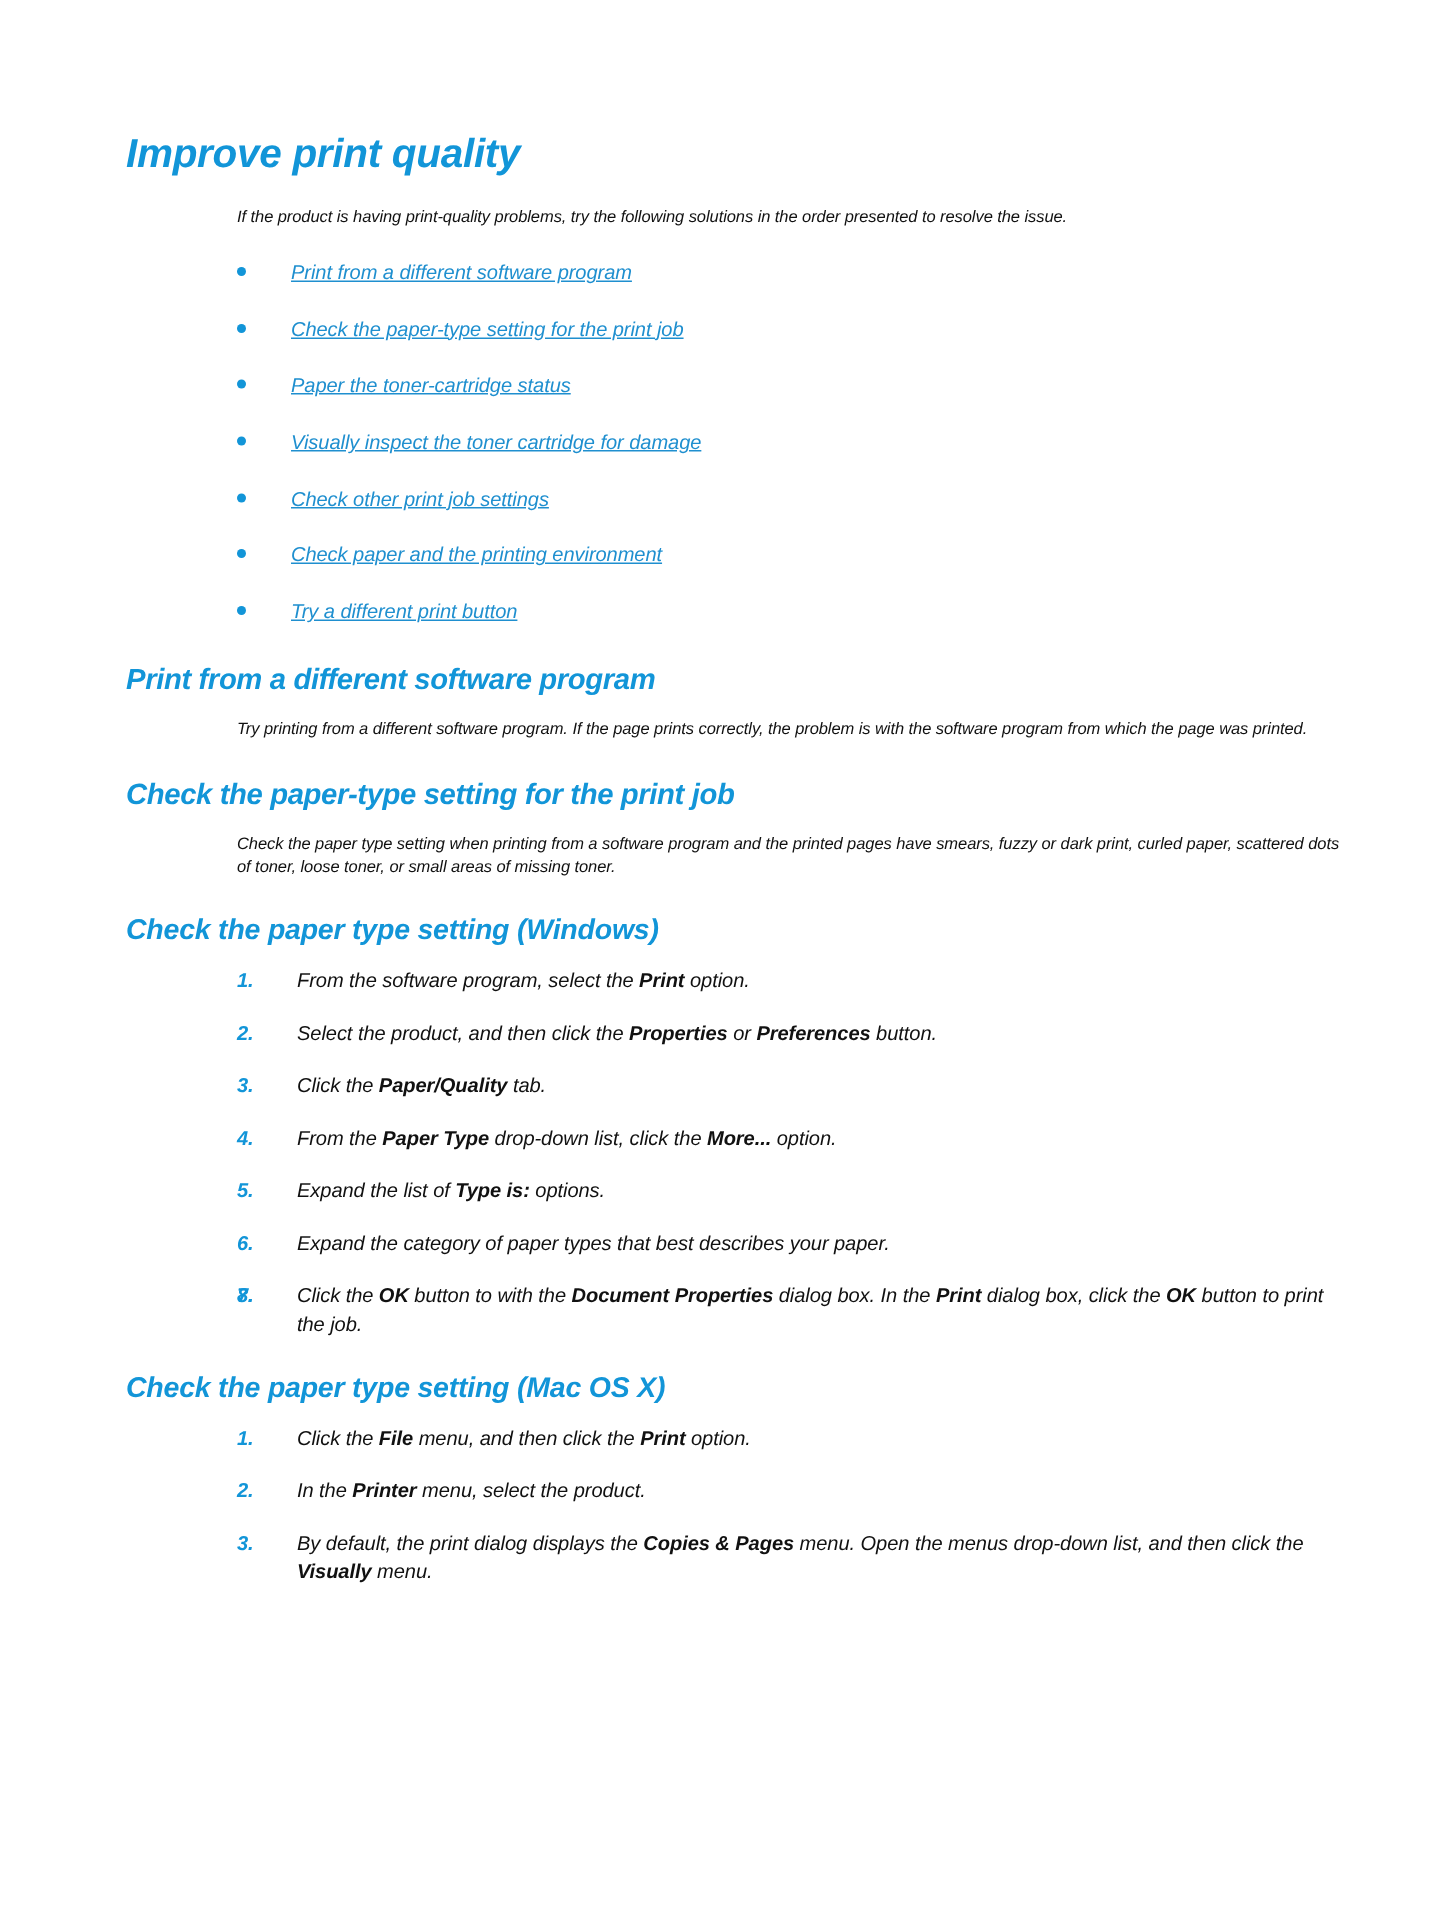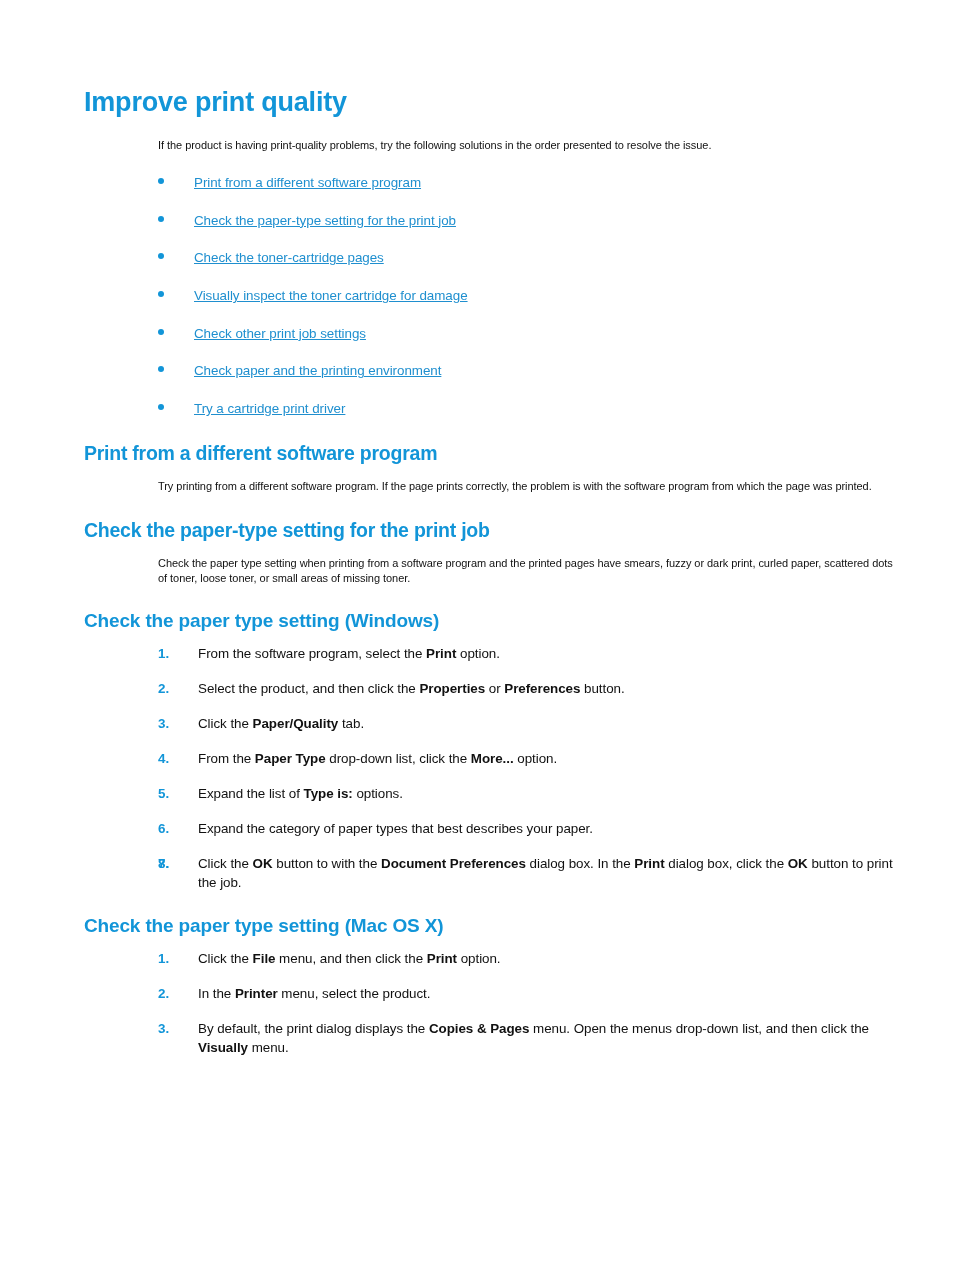--- a/index.html
+++ b/index.html
@@ -12,20 +12,21 @@
     font-family: "Liberation Sans", sans-serif;
     color: #000000;
   }
   .page {
     position: relative;
     width: 954px;
     height: 1062px;
     background: #ffffff;
     overflow: hidden;
     box-sizing: border-box;
+    font-style: italic;
   }
 
   
   .content {
     position: absolute;
     left: 84px;
     top: 88px;
     width: 812px;
   }
 
@@ -159,25 +160,25 @@
 
     <h1 class="h1">Improve print quality</h1>
 
     <div class="body-block">
       <p class="para">If the product is having print-quality problems, try the following solutions in the order presented to resolve the issue.</p>
     </div>
 
     <ul class="linklist" id="linklist">
         <li><span class="bullet"></span><a class="xref" href="#">Print from a different software program</a></li>
         <li><span class="bullet"></span><a class="xref" href="#">Check the paper-type setting for the print job</a></li>
-        <li><span class="bullet"></span><a class="xref" href="#">Check the toner-cartridge pages</a></li>
+        <li><span class="bullet"></span><a class="xref" href="#">Paper the toner-cartridge status</a></li>
         <li><span class="bullet"></span><a class="xref" href="#">Visually inspect the toner cartridge for damage</a></li>
         <li><span class="bullet"></span><a class="xref" href="#">Check other print job settings</a></li>
         <li><span class="bullet"></span><a class="xref" href="#">Check paper and the printing environment</a></li>
-        <li><span class="bullet"></span><a class="xref" href="#">Try a cartridge print driver</a></li>
+        <li><span class="bullet"></span><a class="xref" href="#">Try a different print button</a></li>
       </ul>
 
     <h2 class="h2">Print from a different software program</h2>
     <div class="body-block">
       <p class="para">Try printing from a different software program. If the page prints correctly, the problem is with the software program from which the page was printed.</p>
     </div>
 
     <h2 class="h2">Check the paper-type setting for the print job</h2>
     <div class="body-block">
       <p class="para">Check the paper type setting when printing from a software program and the printed pages have smears, fuzzy or dark print, curled paper, scattered dots of toner, loose toner, or small areas of missing toner.</p>
@@ -185,21 +186,21 @@
 
     <h3 class="h3">Check the paper type setting (Windows)</h3>
     <ol class="steps" id="windows-steps">
         <li><span class="num">1.</span><span><span>From the software program, select the </span><b>Print</b><span> option.</span></span></li>
         <li><span class="num">2.</span><span><span>Select the product, and then click the </span><b>Properties</b><span> or </span><b>Preferences</b><span> button.</span></span></li>
         <li><span class="num">3.</span><span><span>Click the </span><b>Paper/Quality</b><span> tab.</span></span></li>
         <li><span class="num">4.</span><span><span>From the </span><b>Paper Type</b><span> drop-down list, click the </span><b>More...</b><span> option.</span></span></li>
         <li><span class="num">5.</span><span><span>Expand the list of </span><b>Type is:</b><span> options.</span></span></li>
         <li><span class="num">6.</span><span><span>Expand the category of paper types that best describes your paper.</span></span></li>
         <li><span class="num">7.</span></li>
-        <li><span class="num">8.</span><span><span>Click the </span><b>OK</b><span> button to with the </span><b>Document Preferences</b><span> dialog box. In the </span><b>Print</b><span> dialog box, click the </span><b>OK</b><span> button to print the job.</span></span></li>
+        <li><span class="num">8.</span><span><span>Click the </span><b>OK</b><span> button to with the </span><b>Document Properties</b><span> dialog box. In the </span><b>Print</b><span> dialog box, click the </span><b>OK</b><span> button to print the job.</span></span></li>
       </ol>
 
     <h3 class="h3">Check the paper type setting (Mac OS X)</h3>
     <ol class="steps" id="mac-steps">
         <li><span class="num">1.</span><span><span>Click the </span><b>File</b><span> menu, and then click the </span><b>Print</b><span> option.</span></span></li>
         <li><span class="num">2.</span><span><span>In the </span><b>Printer</b><span> menu, select the product.</span></span></li>
         <li><span class="num">3.</span><span><span>By default, the print dialog displays the </span><b>Copies &amp; Pages</b><span> menu. Open the menus drop-down list, and then click the </span><b>Visually</b><span> menu.</span></span></li>
       </ol>
 
   </div>

